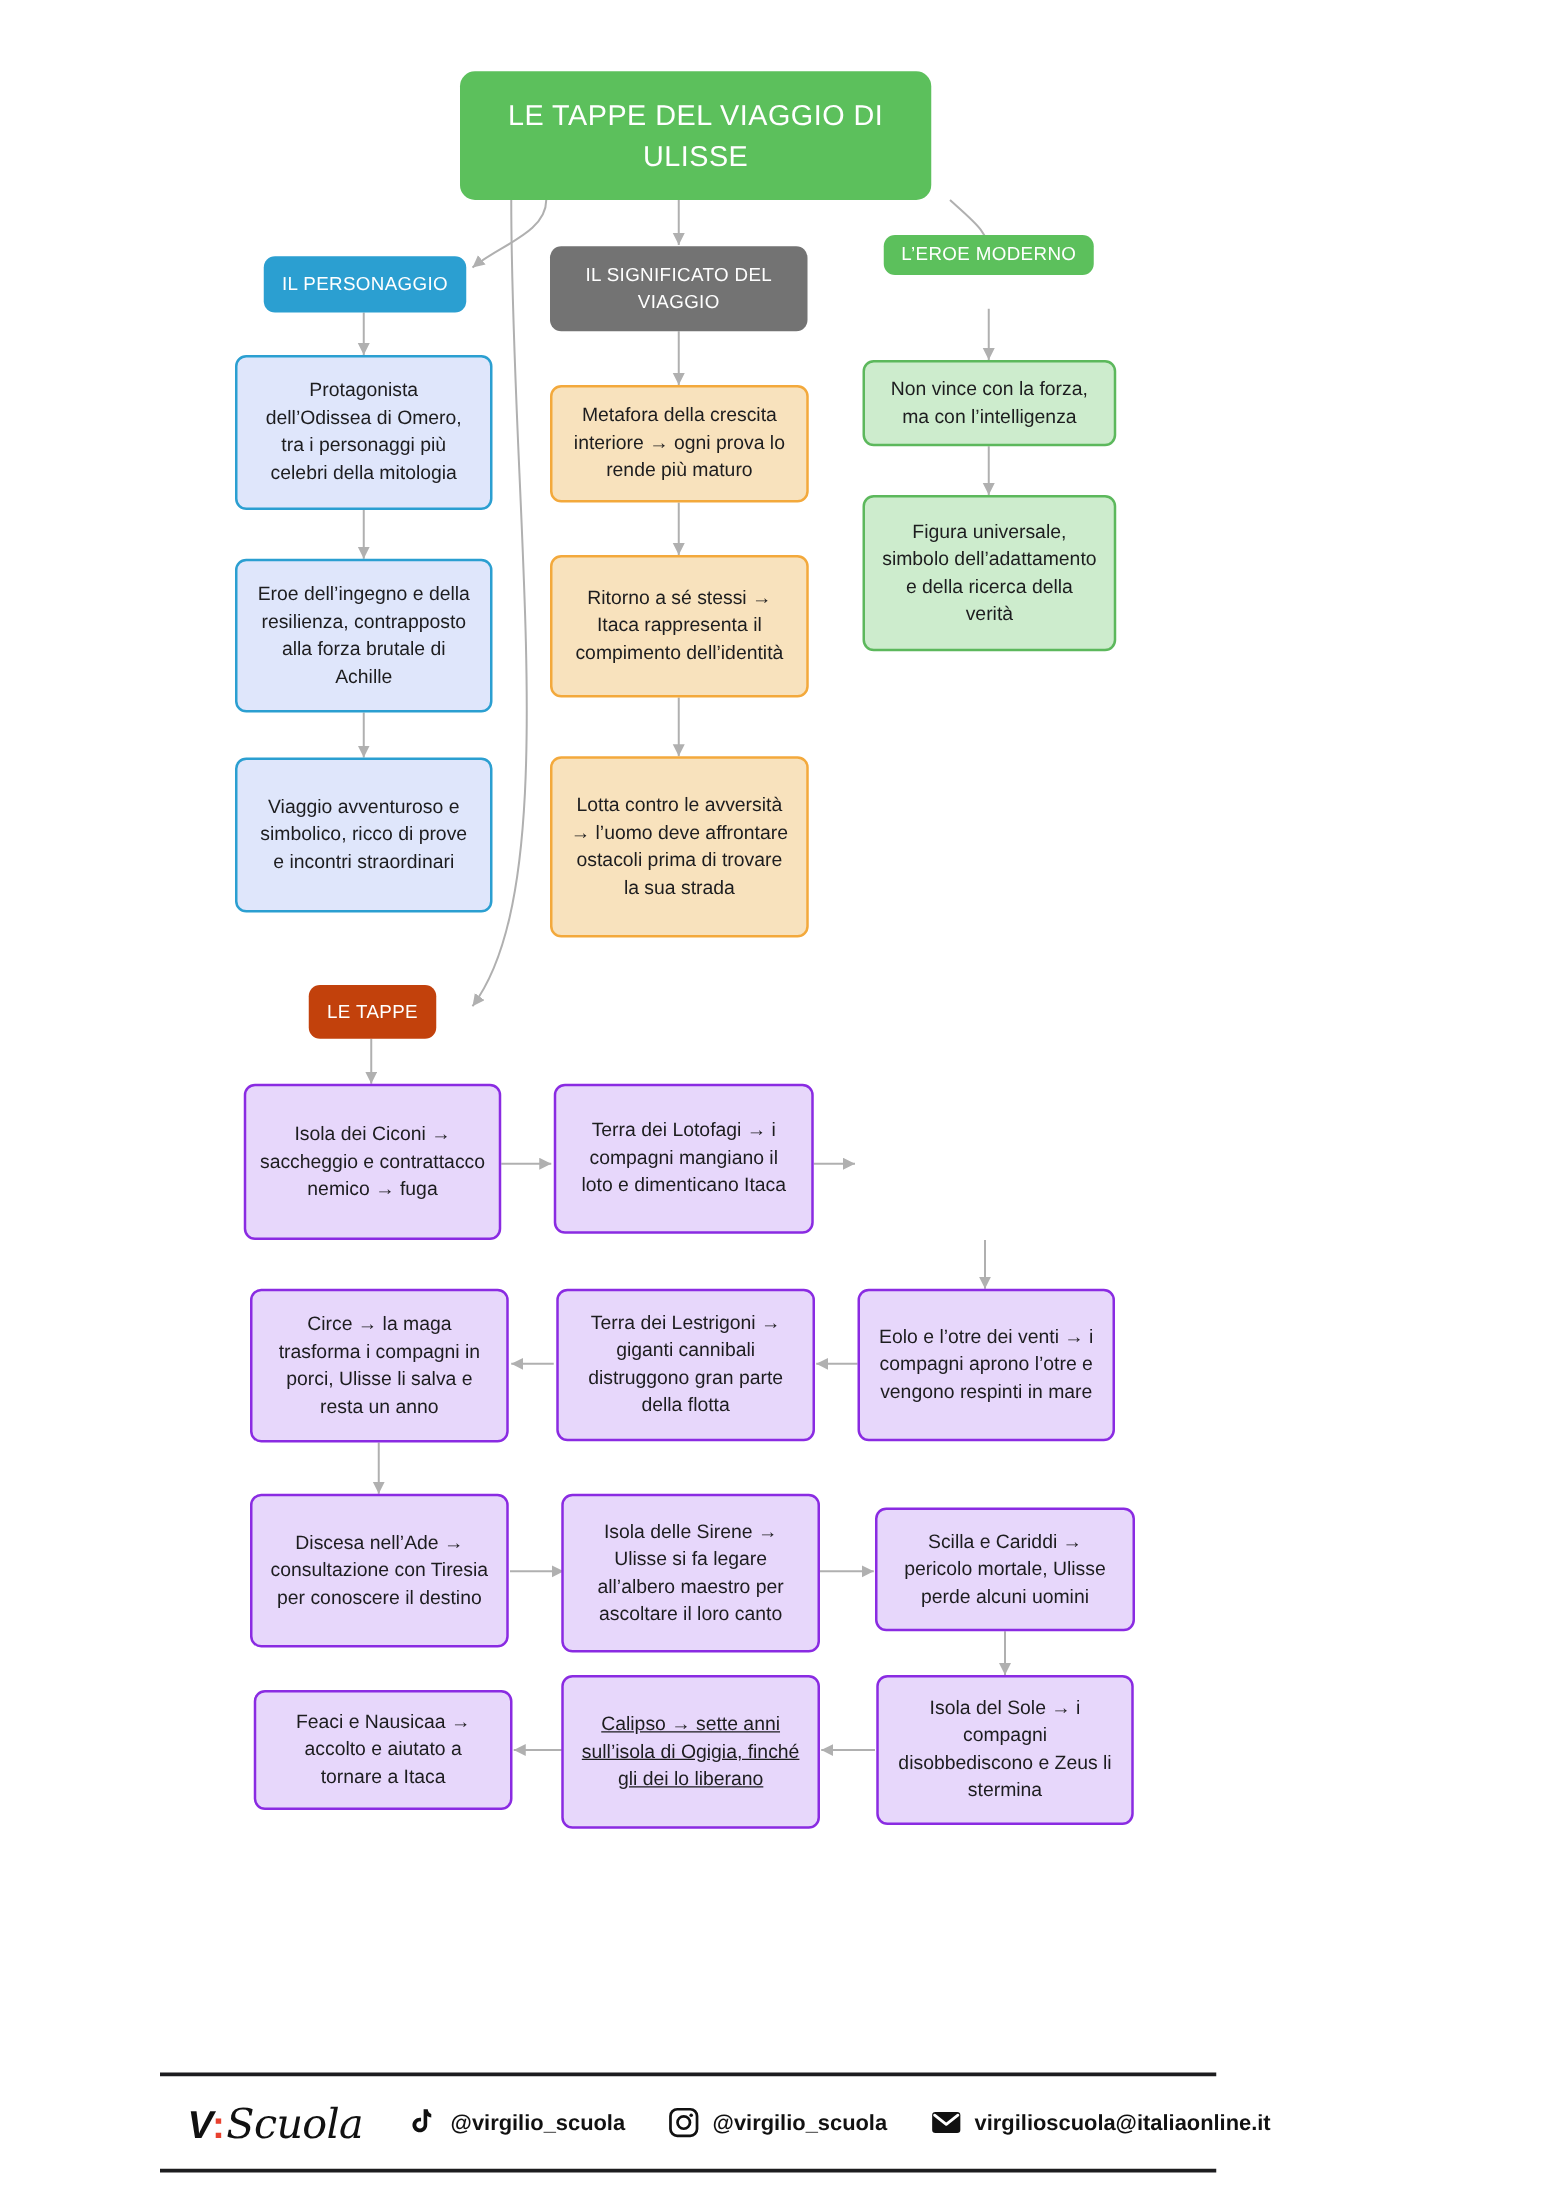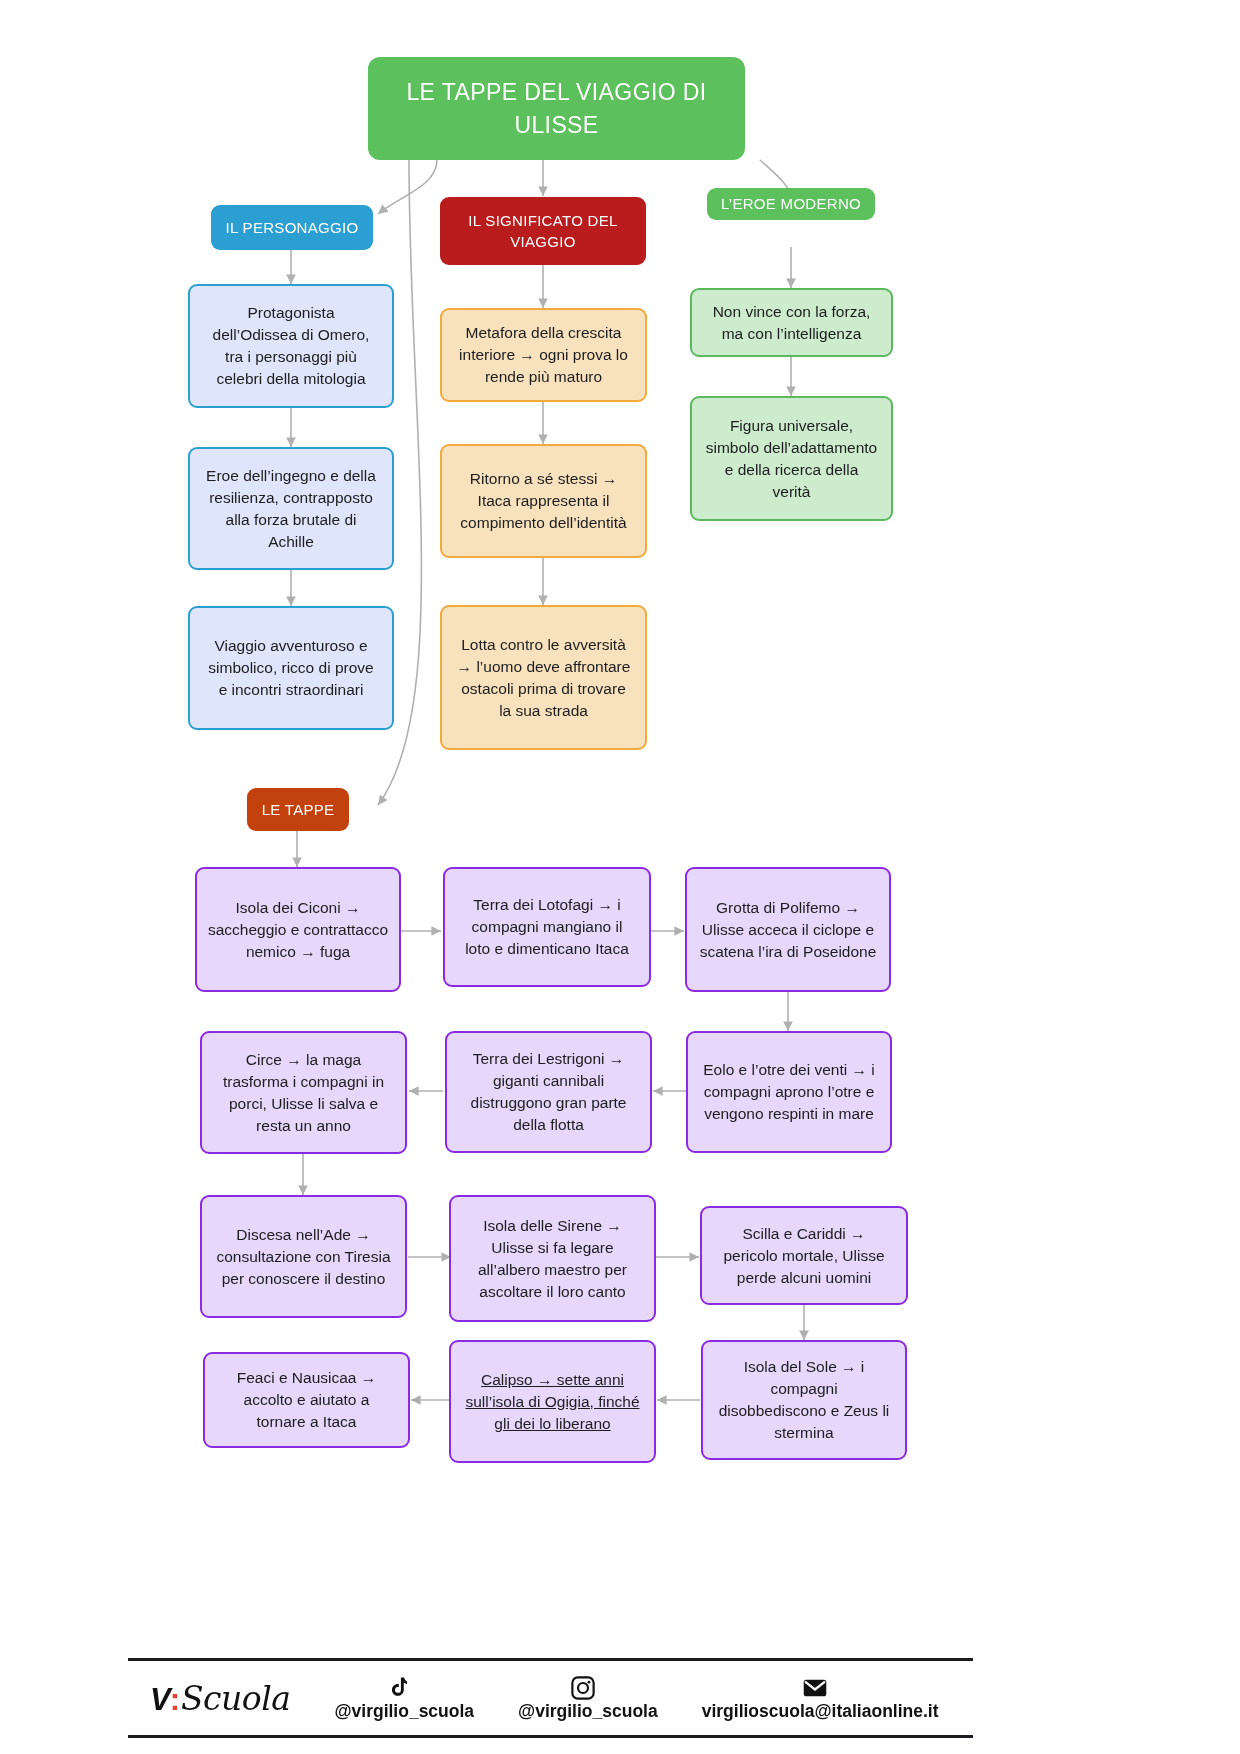--- a/index.html
+++ b/index.html
@@ -55,21 +55,21 @@
   }
 
   
   .hdr {
     border-radius: 9px;
     color: #ffffff;
     font-size: 15px;
     letter-spacing: 0.3px;
   }
   .hdr-blue   { background: #2b9fd1; }
-  .hdr-orange { background: #b91c1c; }
+  .hdr-orange { background: #737373; }
   .hdr-green  { background: #5cc05c; }
   .hdr-purple { background: #c2410c; }
 
   
   .box {
     border-radius: 9px;
     font-size: 15.5px;
     color: #1d1d1f;
   }
   .box-blue {
@@ -128,21 +128,20 @@
     font-style: italic;
     font-size: 33px;
     color: #111;
     letter-spacing: -0.5px;
   }
   .social {
     display: flex;
     align-items: center;
     margin-left: 34px;
     white-space: nowrap;
-    flex-direction: column;
   }
   .social .handle {
     font-size: 17.5px;
     font-weight: bold;
     color: #111;
     margin-left: 10px;
   }
   .ic { width: 26px; height: 26px; display: block; }
 </style>
 </head>
@@ -244,23 +243,20 @@
   </div>
   <div class="node box box-green" style="left:690px; top:396px; width:203px; height:125px; padding:8px 12px;">
     <span class="txt">Figura universale, simbolo dell’adattamento e della ricerca della verità</span>
   </div>
 
   <div class="node box box-purple" style="left:195px; top:867px; width:206px; height:125px; padding:8px 10px;">
     <span class="txt">Isola dei Ciconi → saccheggio e contrattacco nemico → fuga</span>
   </div>
   <div class="node box box-purple" style="left:443px; top:867px; width:208px; height:120px; padding:8px 12px;">
     <span class="txt">Terra dei Lotofagi → i compagni mangiano il loto e dimenticano Itaca</span>
-  </div>
-  <div class="node box box-purple" style="left:685px; top:867px; width:206px; height:125px; padding:8px 12px;">
-    <span class="txt">Grotta di Polifemo → Ulisse acceca il ciclope e scatena l’ira di Poseidone</span>
   </div>
 
   <div class="node box box-purple" style="left:200px; top:1031px; width:207px; height:123px; padding:8px 10px;">
     <span class="txt">Circe → la maga trasforma i compagni in porci, Ulisse li salva e resta un anno</span>
   </div>
   <div class="node box box-purple" style="left:445px; top:1031px; width:207px; height:122px; padding:8px 10px;">
     <span class="txt">Terra dei Lestrigoni → giganti cannibali distruggono gran parte della flotta</span>
   </div>
   <div class="node box box-purple" style="left:686px; top:1031px; width:206px; height:122px; padding:8px 12px;">
     <span class="txt">Eolo e l’otre dei venti → i compagni aprono l’otre e vengono respinti in mare</span>

